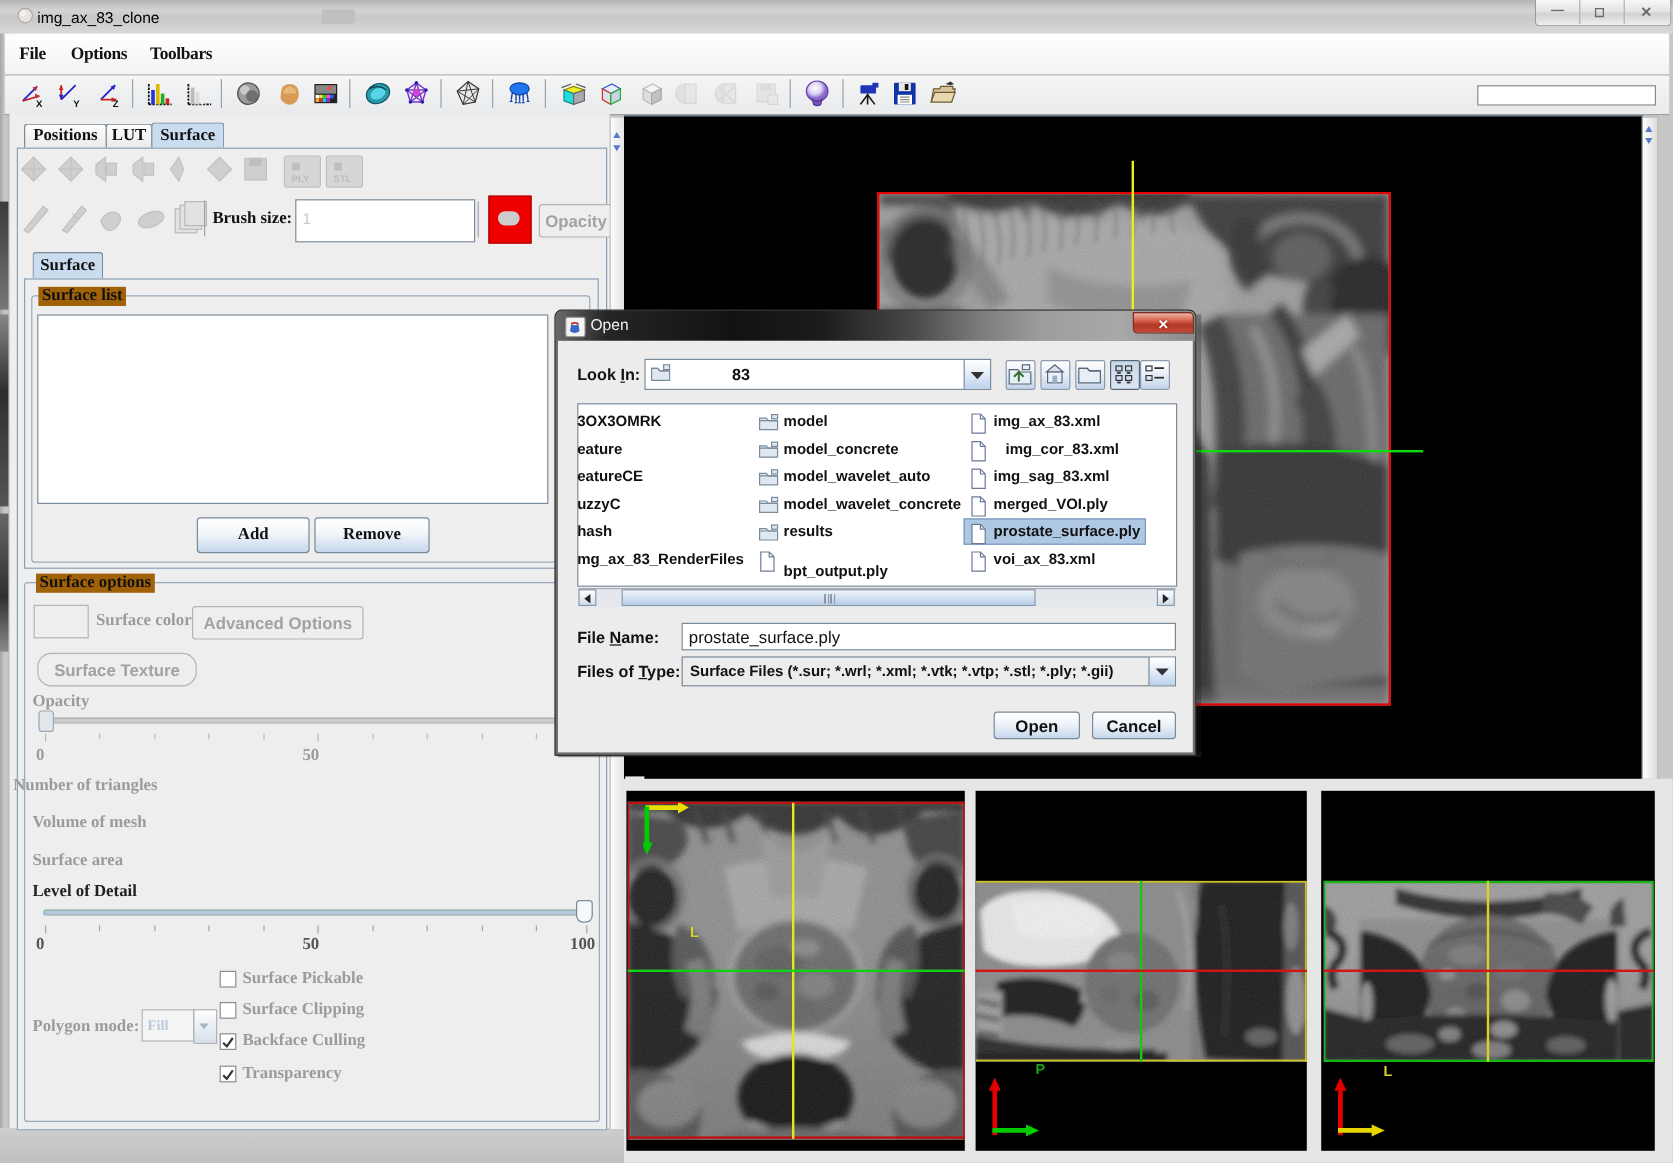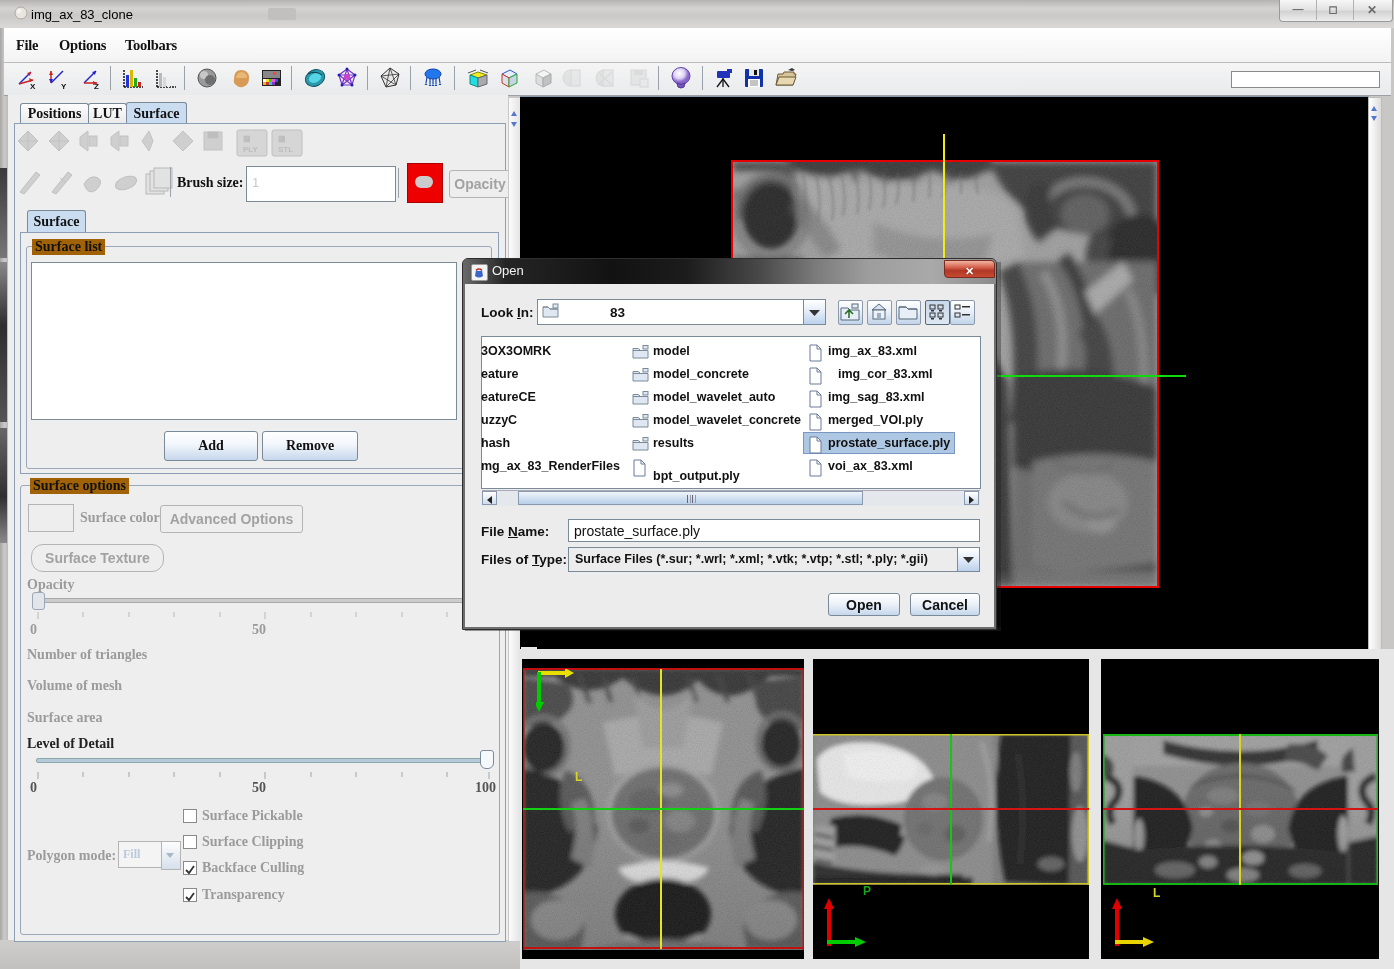--- a/index.html
+++ b/index.html
@@ -342,21 +342,21 @@
         <line x1="275" y1="0" x2="275" y2="5"></line>
         <line x1="320" y1="0" x2="320" y2="5"></line>
         <line x1="366" y1="0" x2="366" y2="5"></line>
         <line x1="411" y1="0" x2="411" y2="5"></line>
         <line x1="453" y1="0" x2="453" y2="7"></line>
       </g>
     </svg></div>
 <div class="abs" style="left:32px;top:592px;width:11px;height:16px;background:#e2e6ea;border:1px solid #9aa8b8;border-radius:3px;"></div>
 <div class="plabel" style="left:30px;top:622px;">0</div>
 <div class="plabel" style="left:252px;top:622px;">50</div>
-<div class="plabel" style="left:27px;top:647px;text-align:right;">Number of triangles</div>
+<div class="plabel" style="left:11px;top:647px;text-align:right;">Number of triangles</div>
 <div class="plabel" style="left:27px;top:678px;text-align:center;">Volume of mesh</div>
 <div class="plabel" style="left:27px;top:710px;">Surface area</div>
 <div class="plabel" style="left:27px;top:736px;color:#222;">Level of Detail</div>
 
 <div class="abs" style="left:36px;top:758px;width:456px;height:3px;background:#b9c9dc;border:1px solid #8aa;border-radius:2px;"></div>
 <div class="abs" id="ticks2" style="left:36px;top:766px;width:456px;height:8px;"><svg width="456" height="8">
 <g stroke="#9aa5b0">
         <line x1="2" y1="0" x2="2" y2="7"></line>
         <line x1="47" y1="0" x2="47" y2="5"></line>
         <line x1="93" y1="0" x2="93" y2="5"></line>

